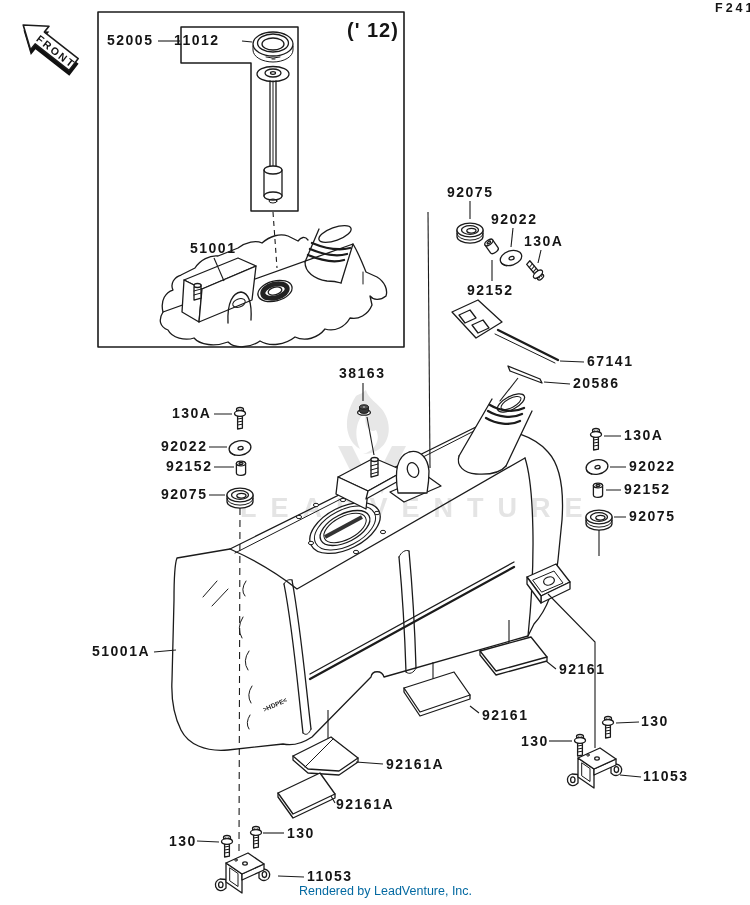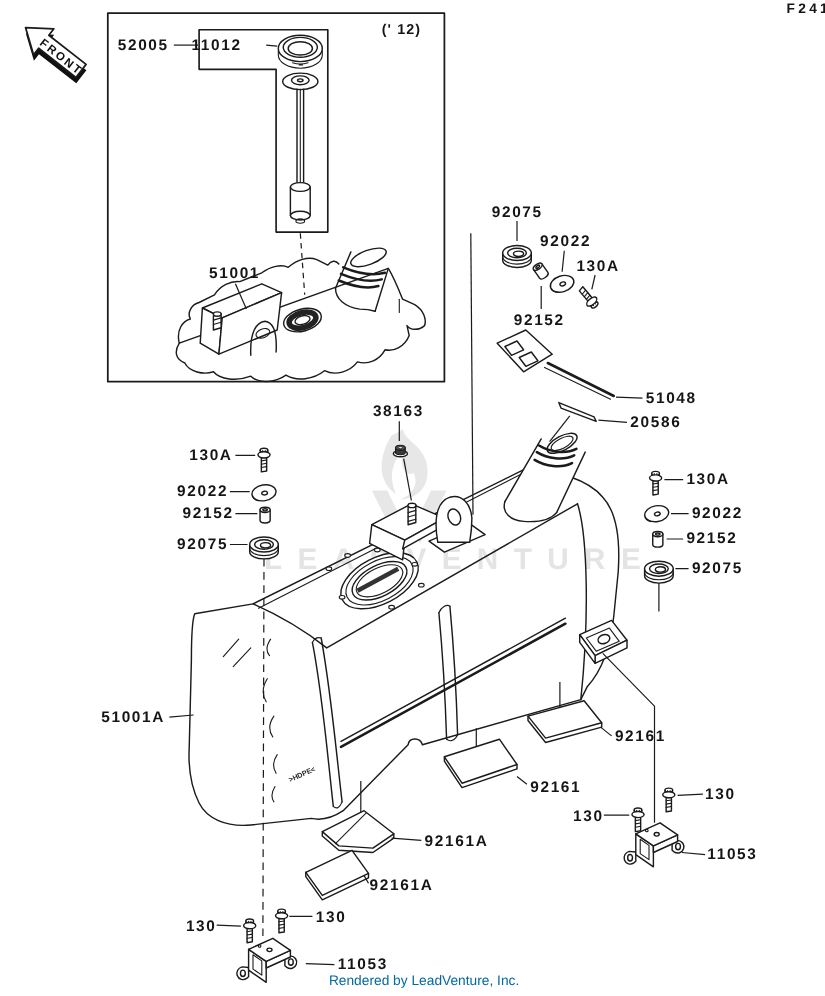--- a/index.html
+++ b/index.html
@@ -2,21 +2,21 @@
 <html><head>
 <meta charset="utf-8">
 <style>
   html,body{margin:0;padding:0;background:#ffffff;}
   .stage{position:relative;width:750px;height:905px;background:#fff;overflow:hidden;
          font-family:"Liberation Sans",sans-serif;}
   .stage svg{position:absolute;left:0;top:0;}
   .lbl{position:absolute;font-weight:bold;font-size:14px;letter-spacing:1.5px;
        color:#151515;white-space:nowrap;line-height:1;}
   .code{font-size:12.5px;letter-spacing:3px;padding-left:48px;}
-  .year{font-size:13px;letter-spacing:1px;}
+  .year{font-size:20px;letter-spacing:1px;}
   .footer{position:absolute;font-size:12.5px;font-weight:normal;letter-spacing:0;
           color:#0369a1;white-space:nowrap;}
   .wm{position:absolute;font-size:27px;font-weight:bold;letter-spacing:14px;
       color:#e4e4e4;white-space:nowrap;}
   .hdpe{position:absolute;font-size:6.5px;font-weight:bold;color:#222;
         transform:rotate(-24deg);letter-spacing:0;white-space:nowrap;}
   .ln{fill:none;stroke:#1b1b1b;stroke-width:1.3;stroke-linecap:round;stroke-linejoin:round;}
   .lnf{fill:#fff;stroke:#1b1b1b;stroke-width:1.3;stroke-linecap:round;stroke-linejoin:round;}
   .thin{stroke-width:1;}
   .thick{stroke-width:2.3;}
@@ -314,21 +314,21 @@
 
   <div class="lbl" style="left:107px;top:33px;">52005</div>
   <div class="lbl" style="left:174px;top:33px;">11012</div>
   <div class="lbl" style="left:190px;top:241px;text-align:right;">51001</div>
 
   <div class="lbl" style="left:447px;top:185px;">92075</div>
   <div class="lbl" style="left:491px;top:212px;">92022</div>
   <div class="lbl" style="left:524px;top:234px;">130A</div>
   <div class="lbl" style="left:467px;top:283px;">92152</div>
 
-  <div class="lbl" style="left:587px;top:354px;">51048</div>
+  <div class="lbl" style="left:587px;top:354px;">67141</div>
   <div class="lbl" style="left:573px;top:376px;">20586</div>
   <div class="lbl" style="left:339px;top:366px;">38163</div>
 
   <div class="lbl" style="left:172px;top:406px;">130A</div>
   <div class="lbl" style="left:161px;top:439px;">92022</div>
   <div class="lbl" style="left:166px;top:459px;">92152</div>
   <div class="lbl" style="left:161px;top:487px;">92075</div>
 
   <div class="lbl" style="left:624px;top:428px;">130A</div>
   <div class="lbl" style="left:629px;top:459px;">92022</div>

